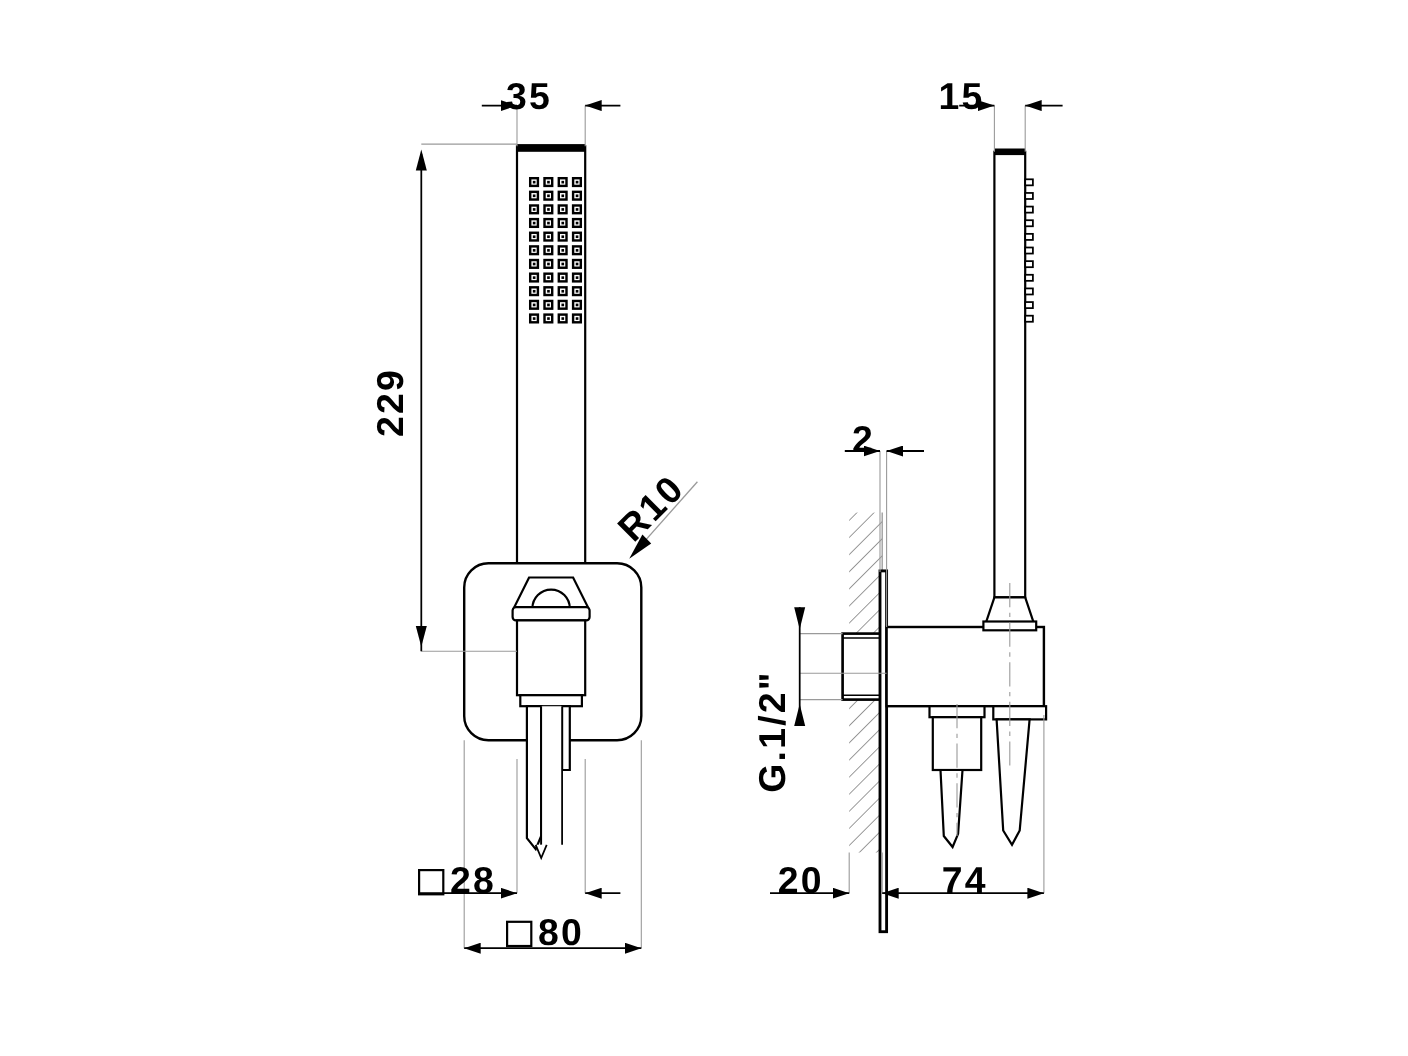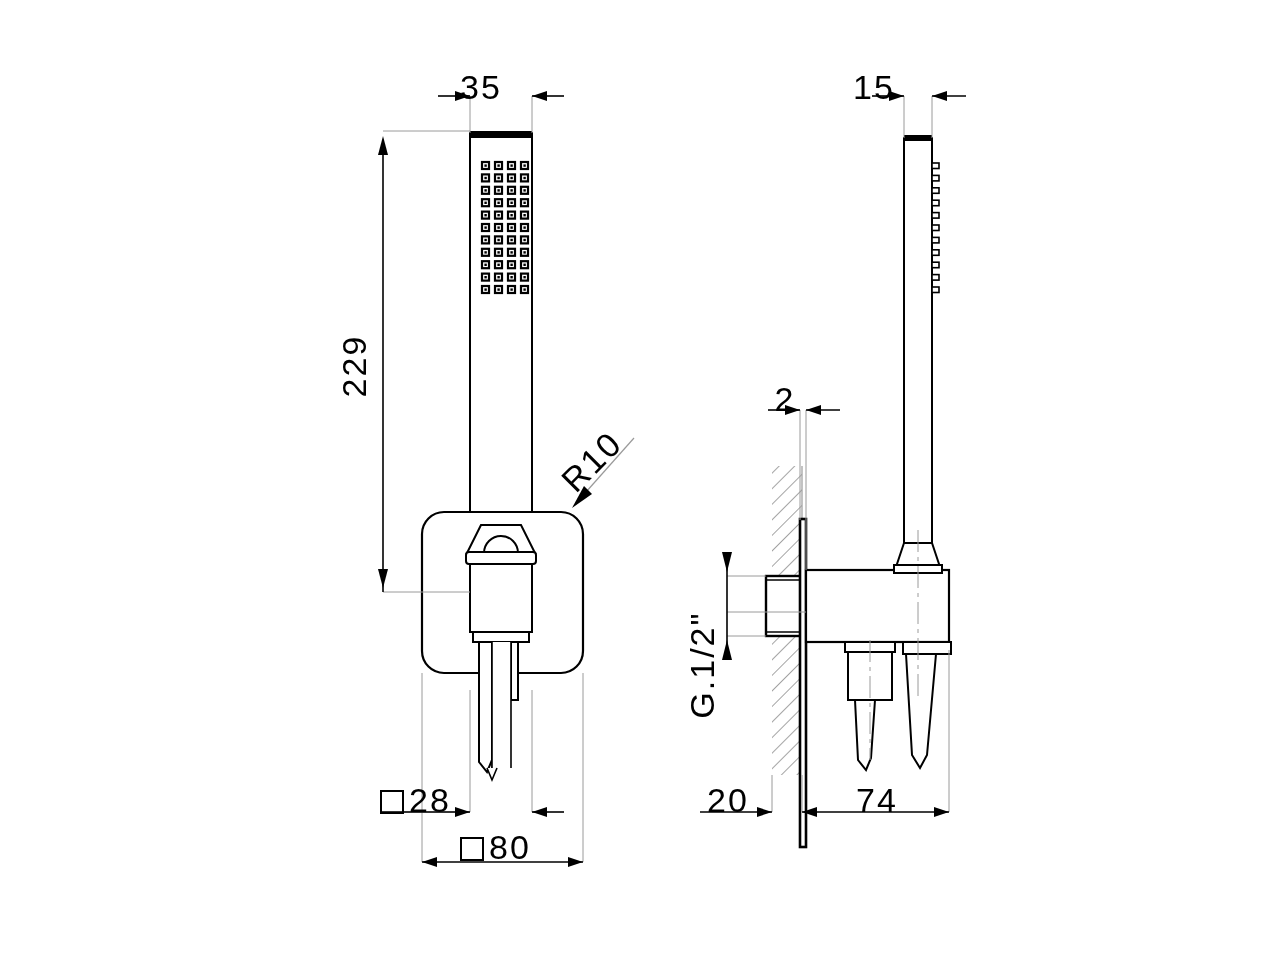--- a/index.html
+++ b/index.html
@@ -1,19 +1,19 @@
 <!DOCTYPE html>
 <html><head>
 <meta charset="utf-8">
 <title>Technical Drawing</title>
 <style>
   html,body{margin:0;padding:0;background:#ffffff;}
   body{width:1280px;height:960px;overflow:hidden;
        font-family:"Liberation Sans","DejaVu Sans",sans-serif;}
-  #sheet{position:relative;width:1280px;height:706px;background:#fde047;}
+  #sheet{position:relative;width:1280px;height:706px;background:#fde047;font-weight:bold;}
   svg{display:block;}
   .dimtext{font-family:"Liberation Sans","DejaVu Sans",sans-serif;
            font-size:34px;fill:#000;letter-spacing:2px;}
 </style>
 </head>
 <body>
 
 <div id="sheet">
 <svg width="1280" height="960" viewBox="0 0 1280 960">
 

